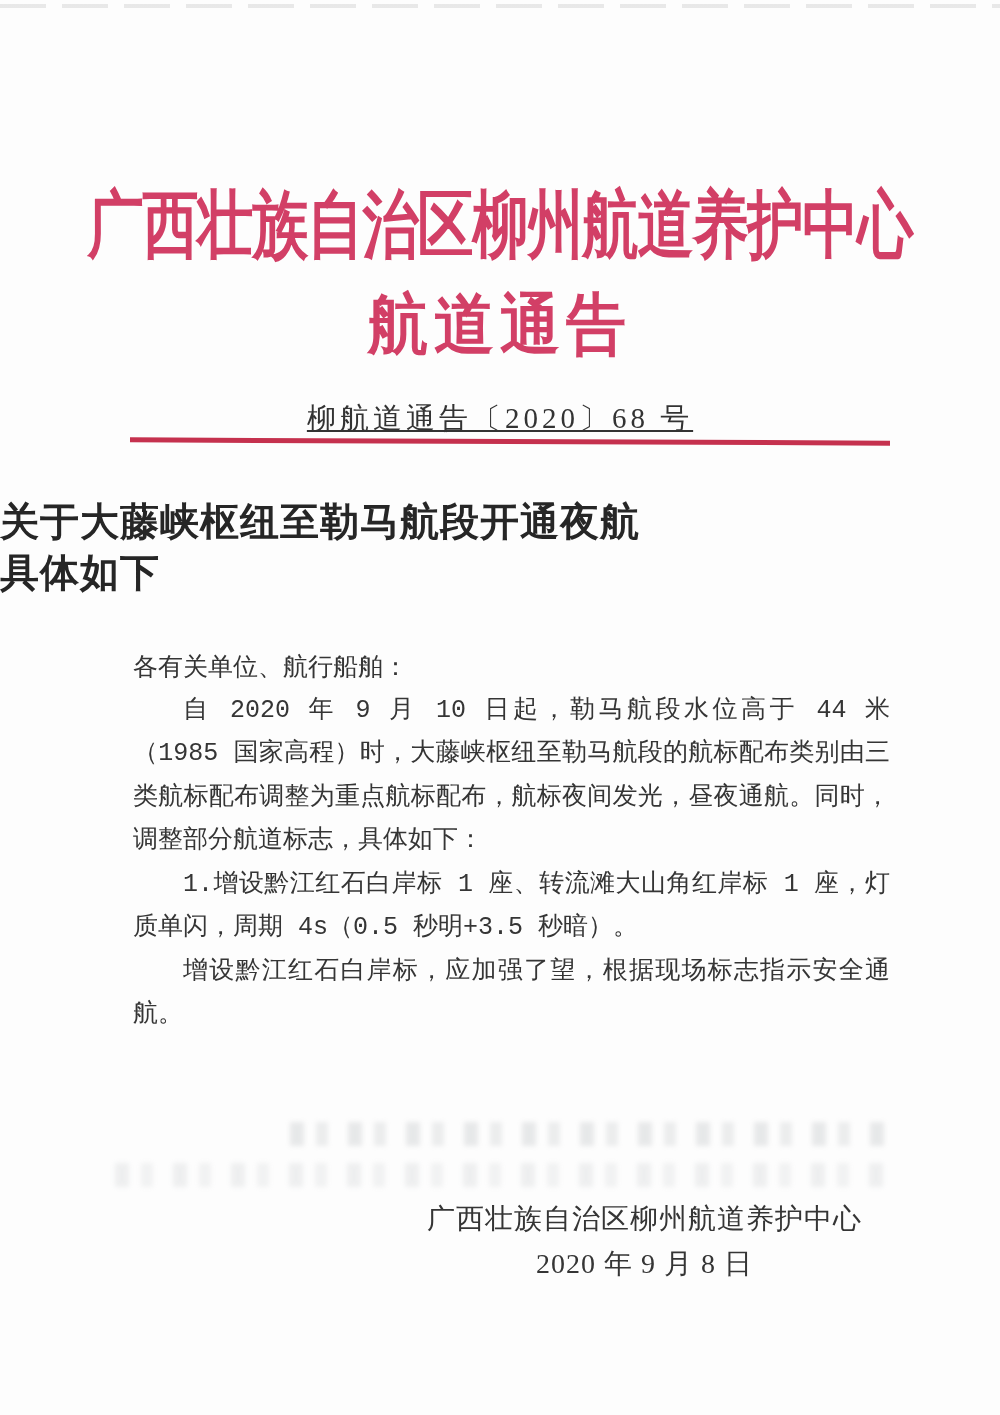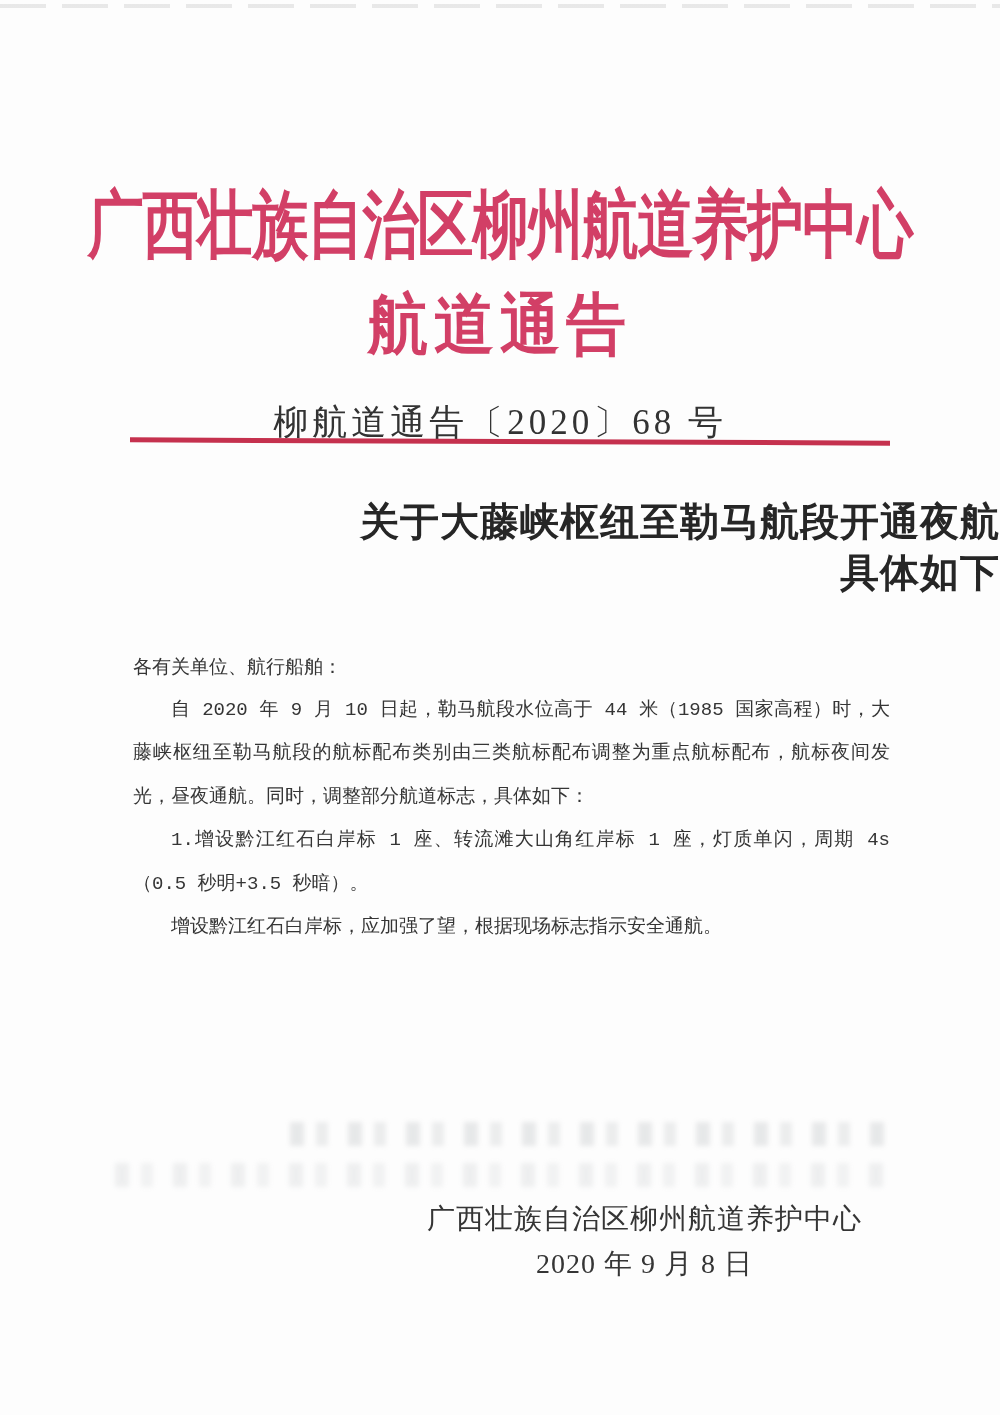--- a/index.html
+++ b/index.html
@@ -46,41 +46,42 @@
     font-weight:bold;
     font-size:60px;
     letter-spacing:6px;
     transform:scaleY(1.1);
     transform-origin:top center;
   }
   .doc-number{
     position:absolute;top:399px;left:0;width:100%;
     text-align:center;
     color:var(--ink);
-    font-size:35px;
+    font-size:29px;
     letter-spacing:4px;
+    text-decoration:underline;
   }
   .red-rule{
     position:absolute;top:439px;left:130px;width:760px;height:5px;
     background:var(--rule-red);
     transform:rotate(0.25deg);
   }
   .subject{
     position:absolute;top:496px;left:0;width:100%;
-    text-align:right;
+    text-align:left;
     color:var(--ink-dark);
     font-weight:bold;
     font-size:39px;
     line-height:51px;
     letter-spacing:1px;
   }
   .body-text{
     position:absolute;top:645px;left:133px;width:757px;
     color:#353535;
-    font-size:19px;
+    font-size:25px;
     line-height:43.5px;
     text-align:justify;
   }
   .body-text p{margin:0;}
   .body-text .para{text-indent:2em;font-family:Liberation Mono, monospace;}
   .signoff{
     position:absolute;top:1196px;right:138px;
     text-align:center;
     color:#353535;
     font-size:28px;

